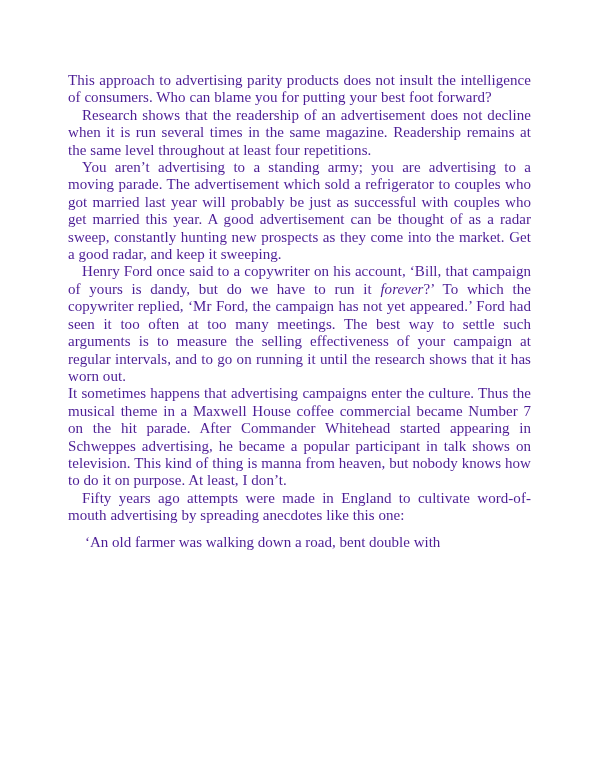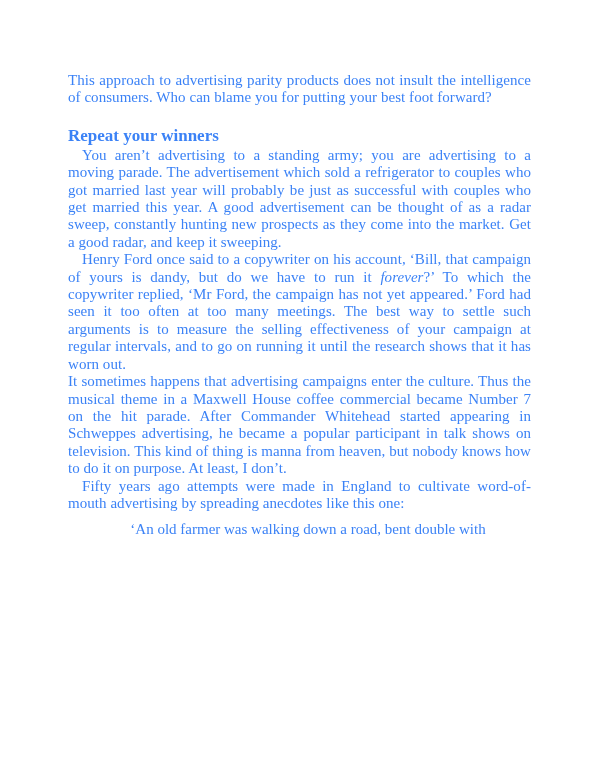--- a/index.html
+++ b/index.html
@@ -6,21 +6,21 @@
   .page {
     position: relative;
     width: 600px;
     height: 776px;
     margin: 0 auto;
     background: #ffffff;
     box-sizing: border-box;
     padding: 72px 69px 0 68px;
     overflow: hidden;
     font-family: "Liberation Serif", "DejaVu Serif", serif;
-    color: #3b82f6;
+    color: #4c1d95;
   }
   .body-par {
     margin: 0;
     font-size: 15px;
     line-height: 17.4px;
     text-align: justify;
     letter-spacing: 0.05px;
   }
   .indent { text-indent: 14px; }
   .section-heading {
@@ -28,34 +28,34 @@
     font-size: 17px;
     line-height: 21px;
     font-weight: bold;
     text-align: left;
   }
   .extract {
     margin: 9px 0 0 0;
     padding-left: 17px;
     font-size: 15px;
     line-height: 17.4px;
-    text-align: center;
+    text-align: left;
   }
   em { }
 </style>
 </head>
 <body>
 
 <div class="page">
 
   <p class="body-par">This approach to advertising parity products does not insult the intelligence of consumers. Who can blame you for putting your best foot forward?</p>
 
-  <h2 class="section-heading">Repeat your winners</h2>
 
 
+  <p class="body-par indent">Research shows that the readership of an advertisement does not decline when it is run several times in the same magazine. Readership remains at the same level throughout at least four repetitions.</p>
 
   <p class="body-par indent">You aren’t advertising to a standing army; you are advertising to a moving parade. The advertisement which sold a refrigerator to couples who got married last year will probably be just as successful with couples who get married this year. A good advertisement can be thought of as a radar sweep, constantly hunting new prospects as they come into the market. Get a good radar, and keep it sweeping.</p>
 
   <p class="body-par indent"><span>Henry Ford once said to a copywriter on his account, ‘Bill, that campaign of yours is dandy, but do we have to run it </span><em>forever</em><span>?’ To which the copywriter replied, ‘Mr Ford, the campaign has not yet appeared.’ Ford had seen it too often at too many meetings. The best way to settle such arguments is to measure the selling effectiveness of your campaign at regular intervals, and to go on running it until the research shows that it has worn out.</span></p>
 
 
   <p class="body-par">It sometimes happens that advertising campaigns enter the culture. Thus the musical theme in a Maxwell House coffee commercial became Number 7 on the hit parade. After Commander Whitehead started appearing in Schweppes advertising, he became a popular participant in talk shows on television. This kind of thing is manna from heaven, but nobody knows how to do it on purpose. At least, I don’t.</p>
 
   <p class="body-par indent">Fifty years ago attempts were made in England to cultivate word-of-mouth advertising by spreading anecdotes like this one:</p>
 

